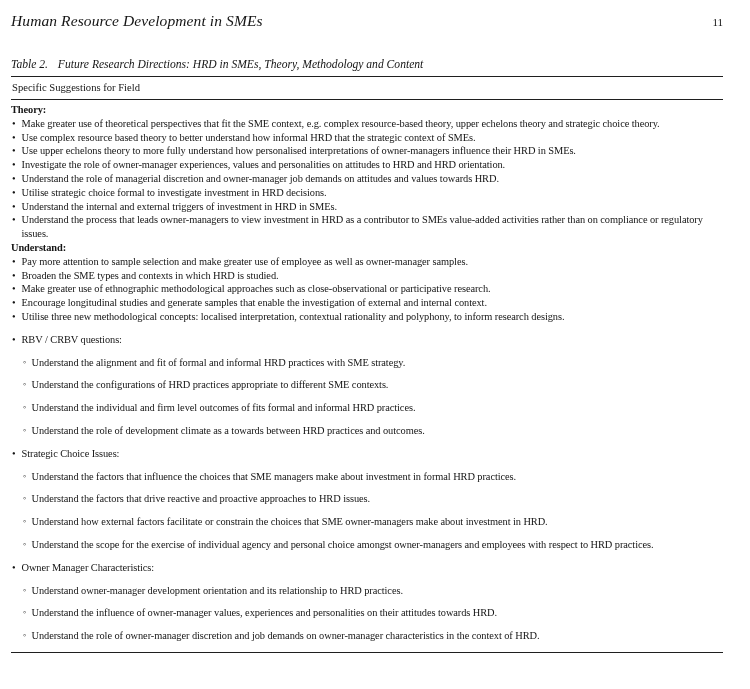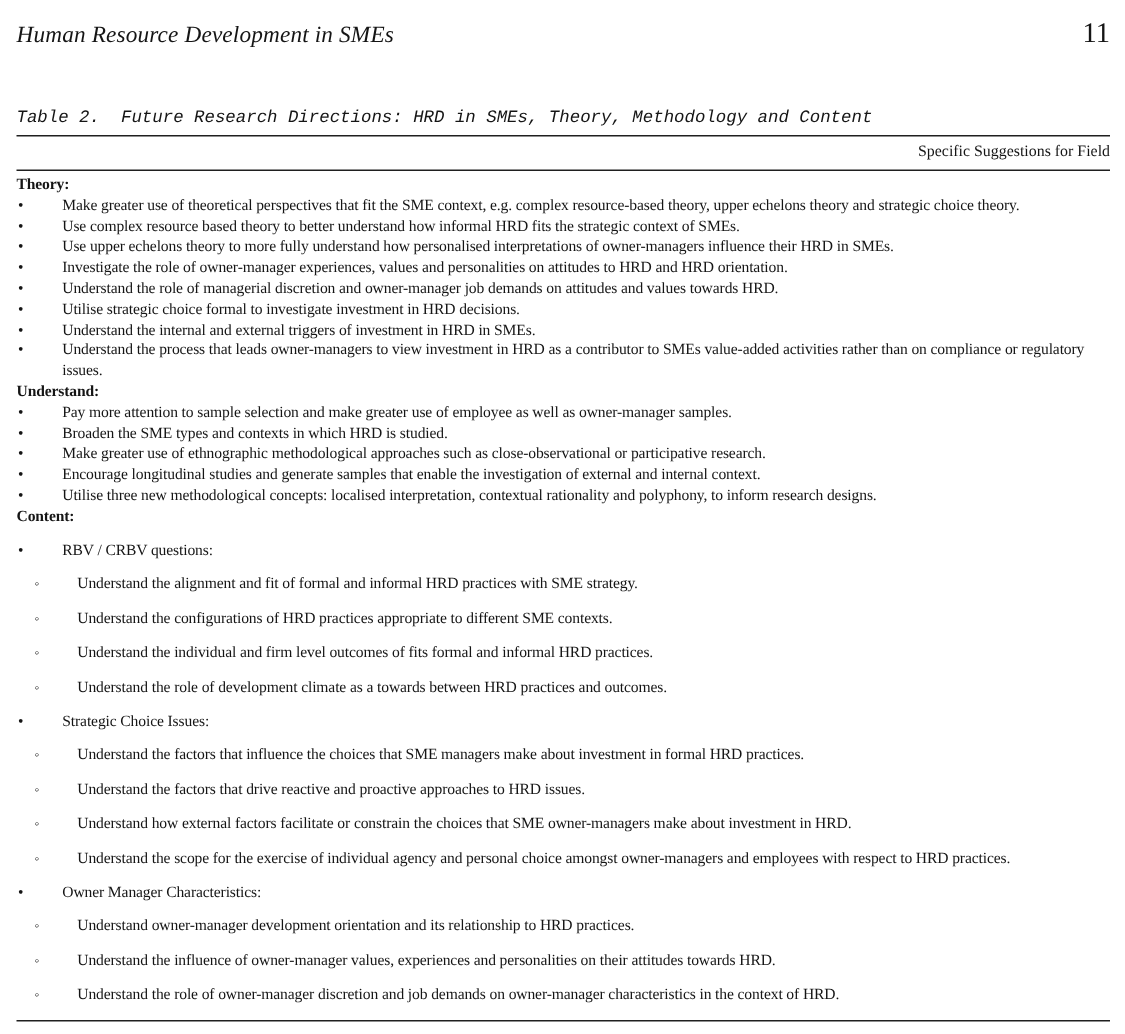--- a/index.html
+++ b/index.html
@@ -5,56 +5,54 @@
   * { margin: 0; padding: 0; box-sizing: border-box; }
   html, body { background: #ffffff; }
   body {
     width: 750px; height: 689px;
     font-family: "Liberation Serif", serif;
     color: #151515;
     overflow: hidden;
   }
   .page {
     width: 750px; height: 689px;
-    padding: 9px 10px 0 11px;
+    padding: 9px 27px 0 11px;
     background: #ffffff;
   }
   .header-row {
     display: flex; justify-content: space-between; align-items: baseline;
     margin-top: 3px;
   }
   .running-title { font-style: italic; font-size: 15.5px; letter-spacing: 0.1px; }
-  .page-number { font-size: 19px; }
+  .page-number { font-size: 11px; }
   .table-caption {
-    margin-top: 38px;
+    margin-top: 28px;
     font-style: italic; font-size: 11.6px;
     margin-bottom: 5px;
-    font-family: Liberation Mono, monospace;
   }
   .table-caption .cap-label { }
   .table-caption .cap-text { margin-left: 7px; }
   .rule { border: none; border-top: 1.4px solid #1f1f1f; height: 0; }
   .column-header {
     font-size: 10.6px;
     padding: 5px 0 6px 1px;
-    text-align: right;
   }
   .table-body {
     margin-top: 3px;
     font-size: 10.4px;
     line-height: 13.8px;
     letter-spacing: -0.08px;
   }
   .section-heading { font-weight: bold; font-family: Liberation Serif, serif; }
   .li { display: flex; align-items: flex-start; }
   .li .marker {
     flex: 0 0 10.5px;
     padding-left: 1px;
   }
-  .li .txt { flex: 1 1 auto; margin-left: 20px; }
+  .li .txt { flex: 1 1 auto; }
   .sub { margin-left: 11px; }
   .sub .marker { flex: 0 0 9.5px; font-size: 9px; line-height: 13.8px; }
   .content-block { margin-top: 9px; }
   .content-row { margin-bottom: 9px; }
   .group { margin-top: 3px; }
   .bottom-rule { margin-top: 4px; }
 </style>
 </head>
 <body>
 
@@ -77,21 +75,21 @@
   <div class="table-body">
 
     <div class="section-heading">Theory:</div>
     <div>
       <div class="li">
         <span class="marker">•</span>
         <span class="txt">Make greater use of theoretical perspectives that fit the SME context, e.g. complex resource-based theory, upper echelons theory and strategic choice theory.</span>
       </div>
       <div class="li">
         <span class="marker">•</span>
-        <span class="txt">Use complex resource based theory to better understand how informal HRD fits the strategic context of SMEs.</span>
+        <span class="txt">Use complex resource based theory to better understand how informal HRD that the strategic context of SMEs.</span>
       </div>
       <div class="li">
         <span class="marker">•</span>
         <span class="txt">Use upper echelons theory to more fully understand how personalised interpretations of owner-managers influence their HRD in SMEs.</span>
       </div>
       <div class="li">
         <span class="marker">•</span>
         <span class="txt">Investigate the role of owner-manager experiences, values and personalities on attitudes to HRD and HRD orientation.</span>
       </div>
       <div class="li">
@@ -129,21 +127,20 @@
       <div class="li">
         <span class="marker">•</span>
         <span class="txt">Encourage longitudinal studies and generate samples that enable the investigation of external and internal context.</span>
       </div>
       <div class="li">
         <span class="marker">•</span>
         <span class="txt">Utilise three new methodological concepts: localised interpretation, contextual rationality and polyphony, to inform research designs.</span>
       </div>
     </div>
 
-    <div class="section-heading">Content:</div>
     <div class="content-block">
 
       <div class="group">
         <div class="li content-row">
           <span class="marker">•</span>
           <span class="txt">RBV / CRBV questions:</span>
         </div>
         <div class="li sub content-row">
           <span class="marker">◦</span>
           <span class="txt">Understand the alignment and fit of formal and informal HRD practices with SME strategy.</span>

